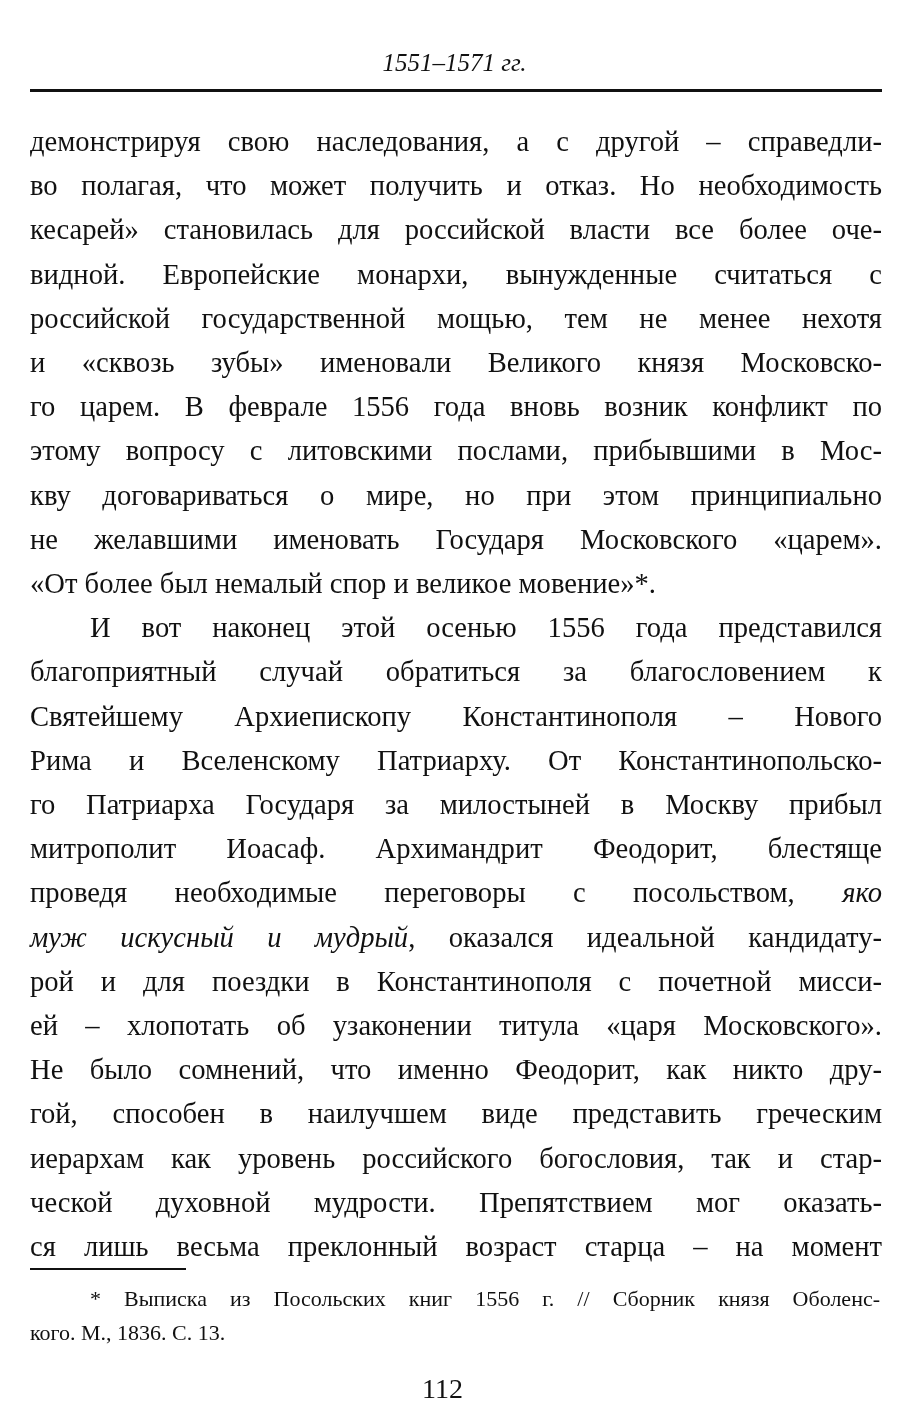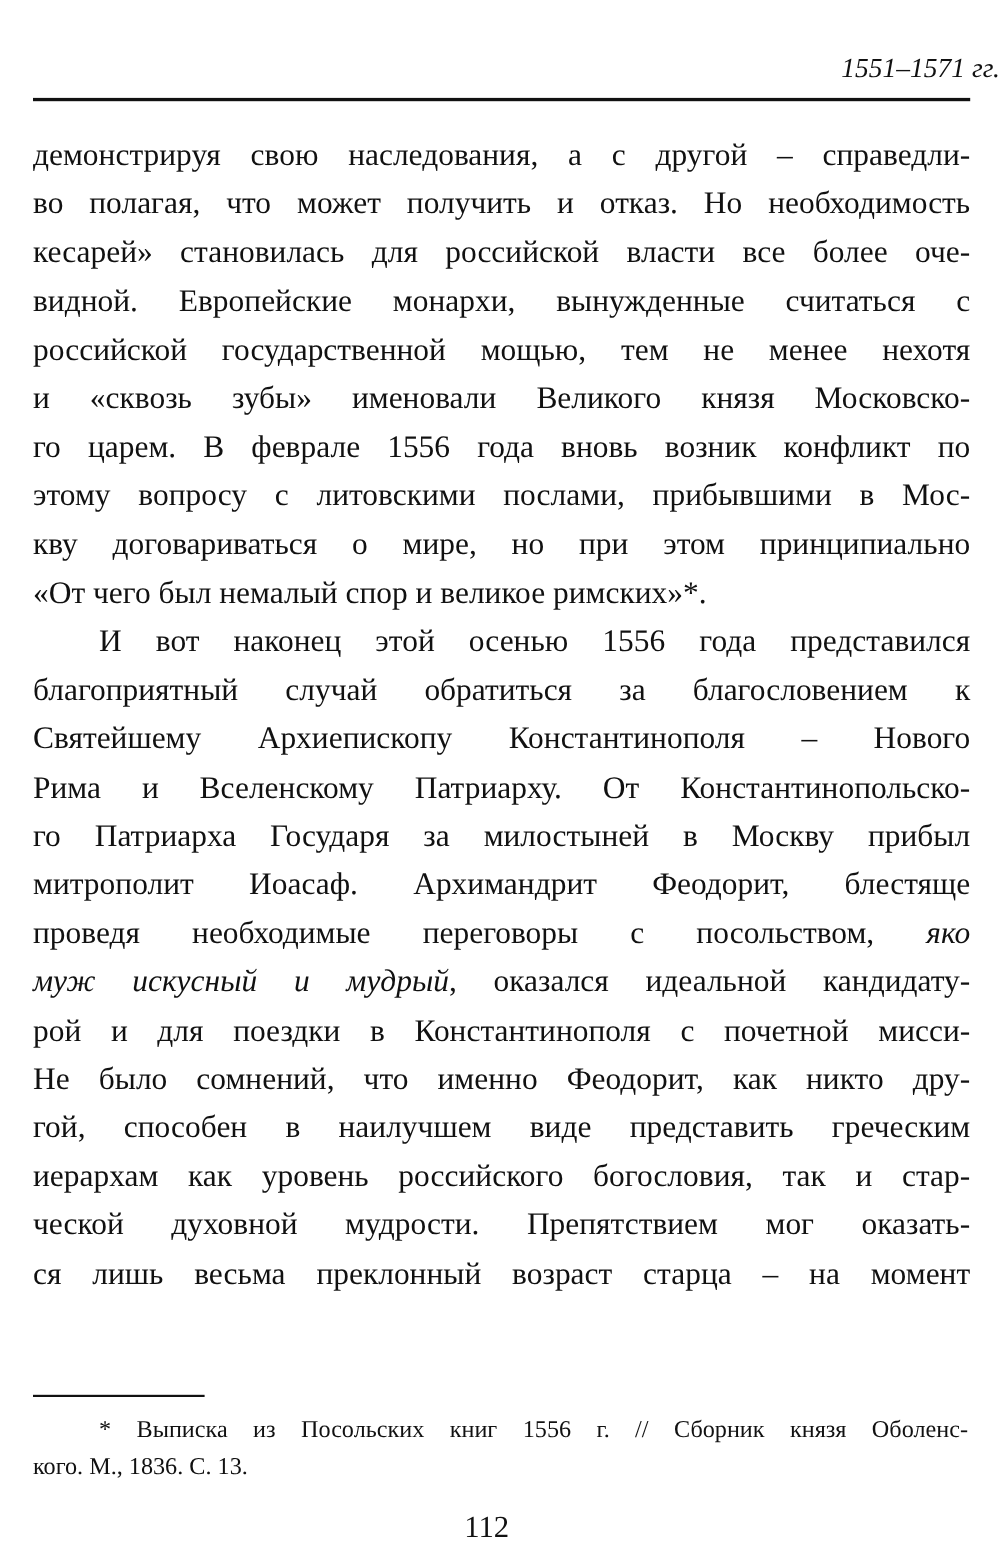--- a/index.html
+++ b/index.html
@@ -3,21 +3,21 @@
   <meta charset="utf-8">
   <style>
     html, body { margin: 0; padding: 0; background: #ffffff; }
     body {
       width: 909px; height: 1422px; position: relative; overflow: hidden;
       color: #111111;
       font-family: "Liberation Serif", "DejaVu Serif", serif;
     }
     .running-head {
       position: absolute; top: 48px; left: 0; width: 909px;
-      text-align: right; font-style: italic; font-size: 25px; line-height: 30px;
+      text-align: center; font-style: italic; font-size: 25px; line-height: 30px;
     }
     .head-rule {
       position: absolute; top: 89px; left: 30px; width: 852px; height: 3px;
       background: #111111;
     }
     .body-text {
       position: absolute; top: 120px; left: 30px; width: 852px;
       font-size: 28.6px; line-height: 44.2px;
     }
     .line {
@@ -50,30 +50,32 @@
 <div class="body-text">
   <span class="line">демонстрируя свою наследования, а с другой – справедли-</span>
   <span class="line">во полагая, что может получить и отказ. Но необходимость</span>
   <span class="line">кесарей» становилась для российской власти все более оче-</span>
   <span class="line">видной. Европейские монархи, вынужденные считаться с</span>
   <span class="line">российской государственной мощью, тем не менее нехотя</span>
   <span class="line">и «сквозь зубы» именовали Великого князя Московско-</span>
   <span class="line">го царем. В феврале 1556 года вновь возник конфликт по</span>
   <span class="line">этому вопросу с литовскими послами, прибывшими в Мос-</span>
   <span class="line">кву договариваться о мире, но при этом принципиально</span>
-  <span class="line last">«От чего был немалый спор и великое римских»*.</span>
+  <span class="line">не желавшими именовать Государя Московского «царем».</span>
+  <span class="line last">«От более был немалый спор и великое мовение»*.</span>
   <span class="line indent">И вот наконец этой осенью 1556 года представился</span>
   <span class="line">благоприятный случай обратиться за благословением к</span>
   <span class="line">Святейшему Архиепископу Константинополя – Нового</span>
   <span class="line">Рима и Вселенскому Патриарху. От Константинопольско-</span>
   <span class="line">го Патриарха Государя за милостыней в Москву прибыл</span>
   <span class="line">митрополит Иоасаф. Архимандрит Феодорит, блестяще</span>
   <span class="line"><span>проведя необходимые переговоры с посольством, </span><span class="em">яко</span></span>
   <span class="line"><span class="em">муж искусный и мудрый</span><span>, оказался идеальной кандидату-</span></span>
   <span class="line">рой и для поездки в Константинополя с почетной мисси-</span>
+  <span class="line">ей – хлопотать об узаконении титула «царя Московского».</span>
   <span class="line">Не было сомнений, что именно Феодорит, как никто дру-</span>
   <span class="line">гой, способен в наилучшем виде представить греческим</span>
   <span class="line">иерархам как уровень российского богословия, так и стар-</span>
   <span class="line">ческой духовной мудрости. Препятствием мог оказать-</span>
   <span class="line">ся лишь весьма преклонный возраст старца – на момент</span>
 </div>
 
 <div class="fn-rule"></div>
 <div class="footnote">
   <span class="line indent">* Выписка из Посольских книг 1556 г. // Сборник князя Оболенс-</span>

